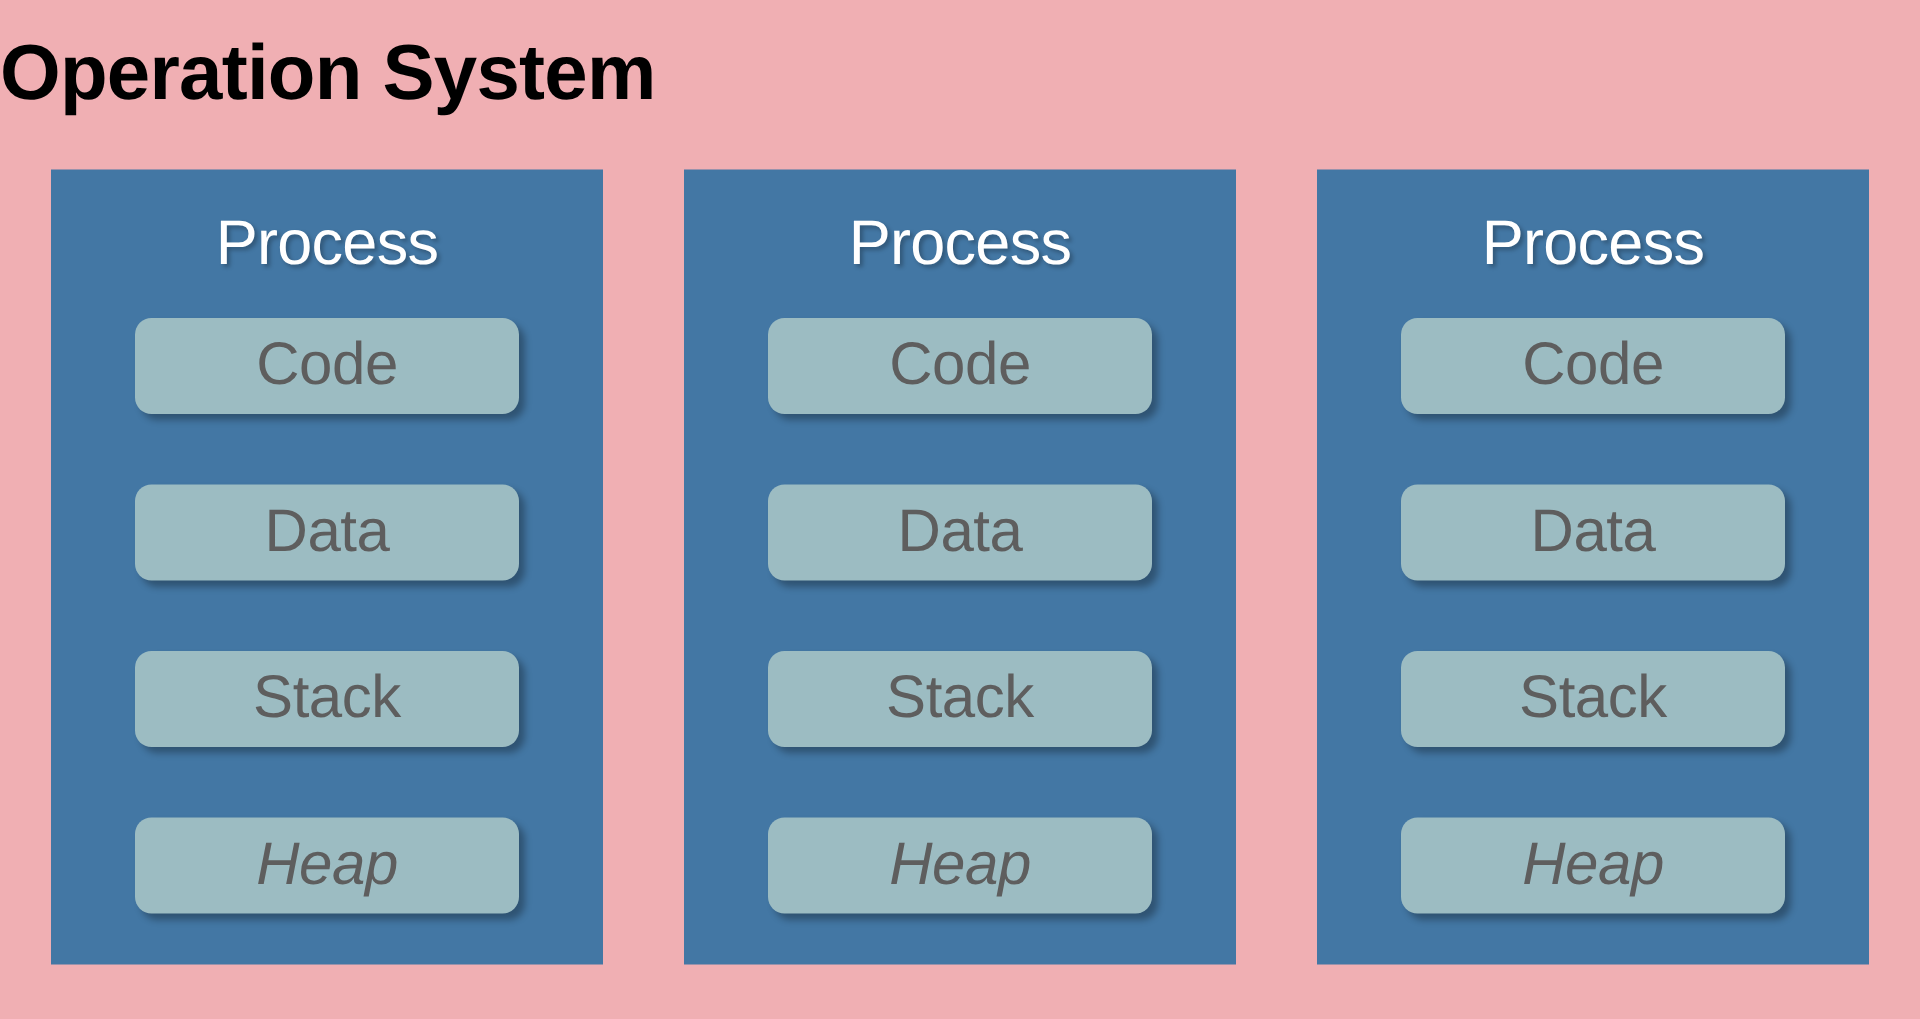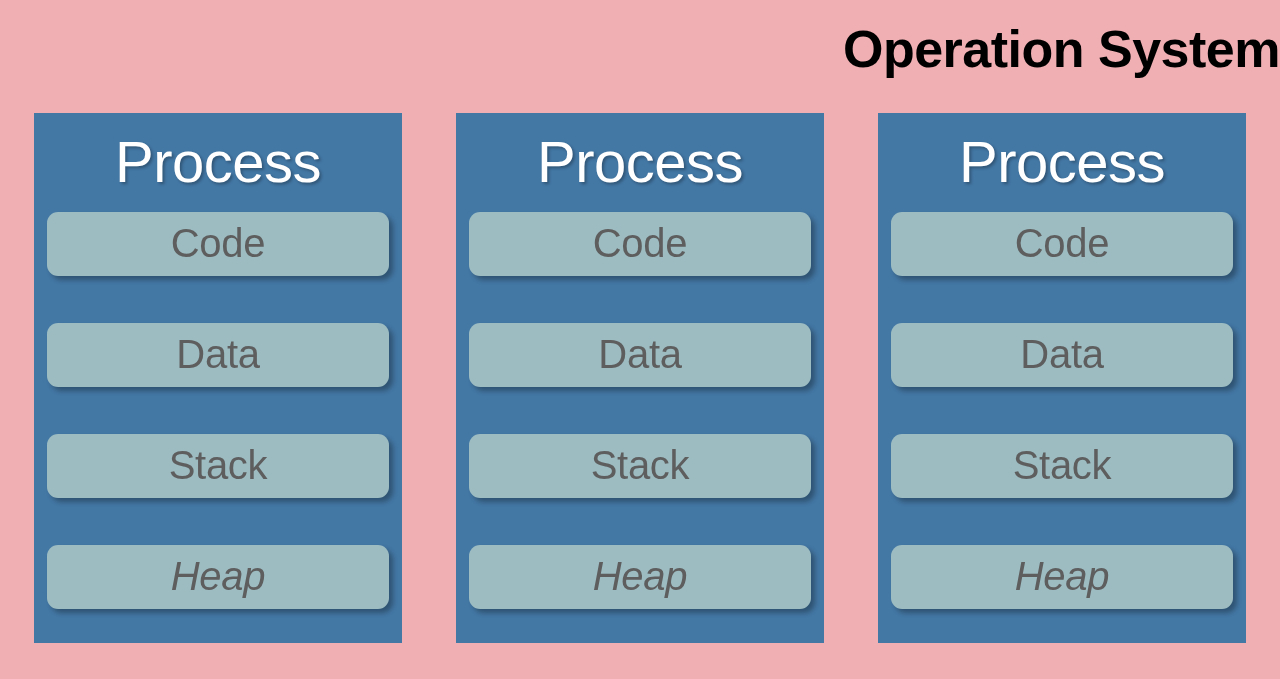--- a/index.html
+++ b/index.html
@@ -21,21 +21,21 @@
     height: 679px;
     background: #F0AFB3;
   }
 
   
   #diagram-title {
     position: absolute;
     left: 0;
     top: 18px;
     width: 1280px;
-    text-align: right;
+    text-align: left;
     font-size: 52px;
     line-height: 62px;
     font-weight: 600;
     color: #000000;
     letter-spacing: -0.5px;
     white-space: nowrap;
   }
 
   
   #process-row {
@@ -57,39 +57,39 @@
     box-sizing: border-box;
     padding: 0;
   }
 
   .process-title {
     position: absolute;
     left: 0;
     top: 19px;
     width: 368px;
     text-align: center;
-    font-size: 58px;
+    font-size: 42px;
     line-height: 60px;
     font-weight: 400;
     color: #FFFFFF;
     letter-spacing: -0.5px;
     text-shadow: 2px 2px 3px rgba(0,0,0,0.28);
     white-space: nowrap;
   }
 
   .segment-list {
     position: absolute;
     left: 0;
     top: 99px;
     width: 368px;
   }
 
   .segment {
     position: relative;
-    width: 342px;
+    width: 256px;
     height: 64px;
     margin: 0 auto 47px auto;
     background: #9CBCC2;
     border-radius: 11px;
     box-shadow: 4px 4px 5px rgba(0,0,0,0.30);
     display: flex;
     align-items: center;
     justify-content: center;
   }
 

